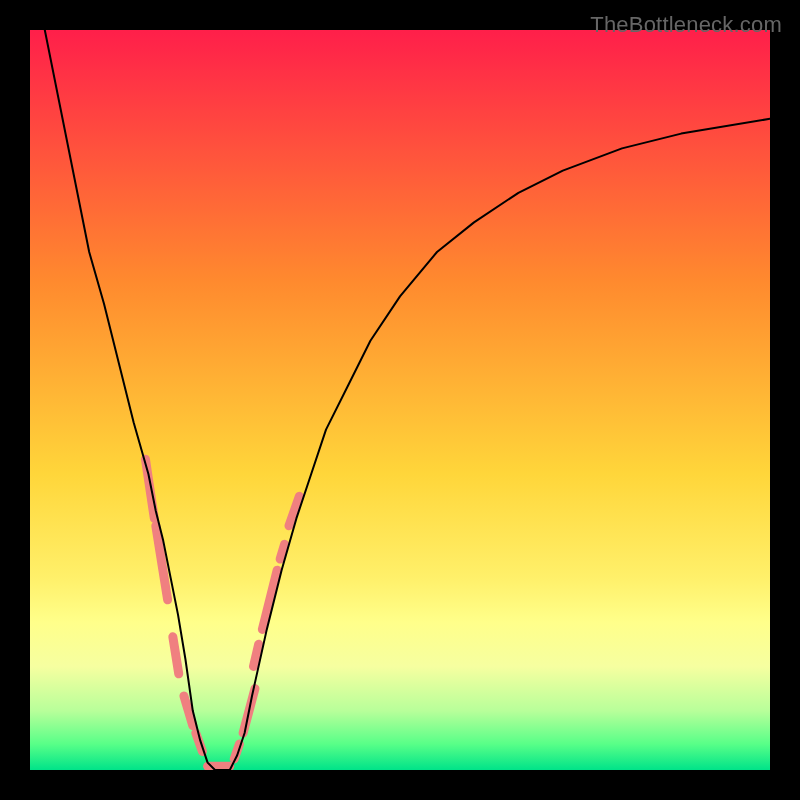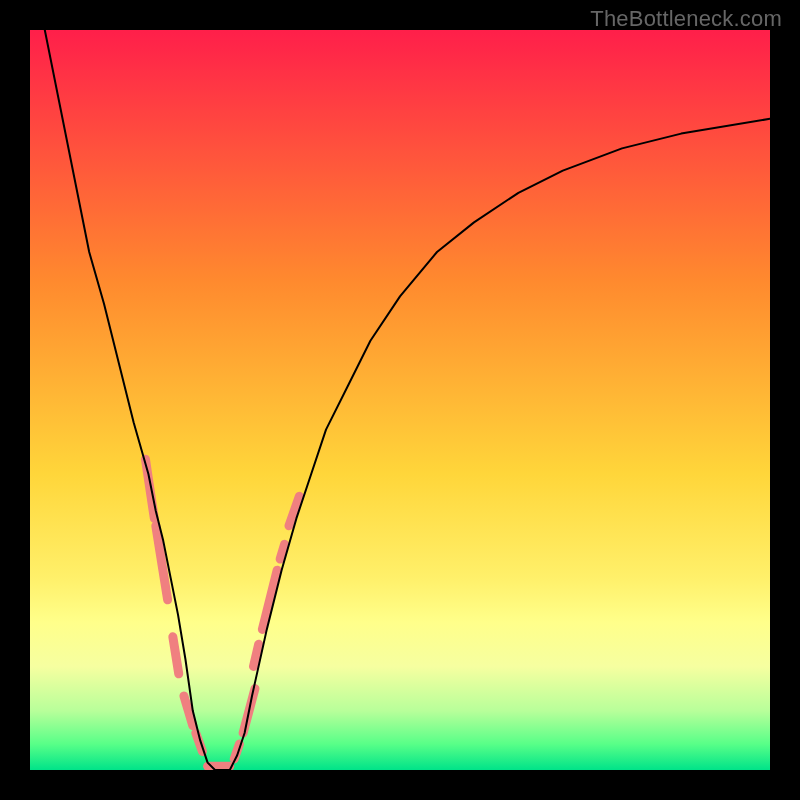--- a/index.html
+++ b/index.html
@@ -64,14 +64,14 @@
           <line x1="204.24" y1="728.9" x2="209.42000000000002" y2="714.1" stroke="#f08080" stroke-width="9" stroke-linecap="round"></line>
           <line x1="213.12000000000003" y1="703" x2="224.96" y2="658.6" stroke="#f08080" stroke-width="9" stroke-linecap="round"></line>
           <line x1="223.48" y1="636.4" x2="228.66" y2="614.2" stroke="#f08080" stroke-width="9" stroke-linecap="round"></line>
           <line x1="232.36" y1="599.4" x2="247.15999999999997" y2="540.2" stroke="#f08080" stroke-width="9" stroke-linecap="round"></line>
           <line x1="250.11999999999998" y1="529.1" x2="254.55999999999997" y2="514.3" stroke="#f08080" stroke-width="9" stroke-linecap="round"></line>
           <line x1="259" y1="495.79999999999995" x2="269.36" y2="466.2" stroke="#f08080" stroke-width="9" stroke-linecap="round"></line>
         </g>
       <path id="curve-path" fill="none" stroke-linecap="round" stroke-linejoin="round" d="M14.80 0.00 L29.60 74.00 L44.40 148.00 L59.20 222.00 L74.00 273.80 L88.80 333.00 L103.60 392.20 L118.40 444.00 L125.80 481.00 L133.20 510.60 L140.60 547.60 L148.00 584.60 L155.40 629.00 L162.80 680.80 L170.20 710.40 L177.60 732.60 L185.00 740.00 L192.40 740.00 L199.80 740.00 L207.20 725.20 L214.60 703.00 L222.00 666.00 L236.80 599.40 L251.60 540.20 L266.40 488.40 L281.20 444.00 L296.00 399.60 L318.20 355.20 L340.40 310.80 L370.00 266.40 L407.00 222.00 L444.00 192.40 L488.40 162.80 L532.80 140.60 L592.00 118.40 L651.20 103.60 L740.00 88.80" stroke="#000000" stroke-width="2"></path>
     </svg>
   </div>
-  <div class="watermark" style="top: 6px; right: 18px; color: rgb(102, 102, 102);">TheBottleneck.com</div>
+  <div class="watermark" style="top: 12px; right: 18px; color: rgb(102, 102, 102);">TheBottleneck.com</div>
 </div>
 
 </body></html>

